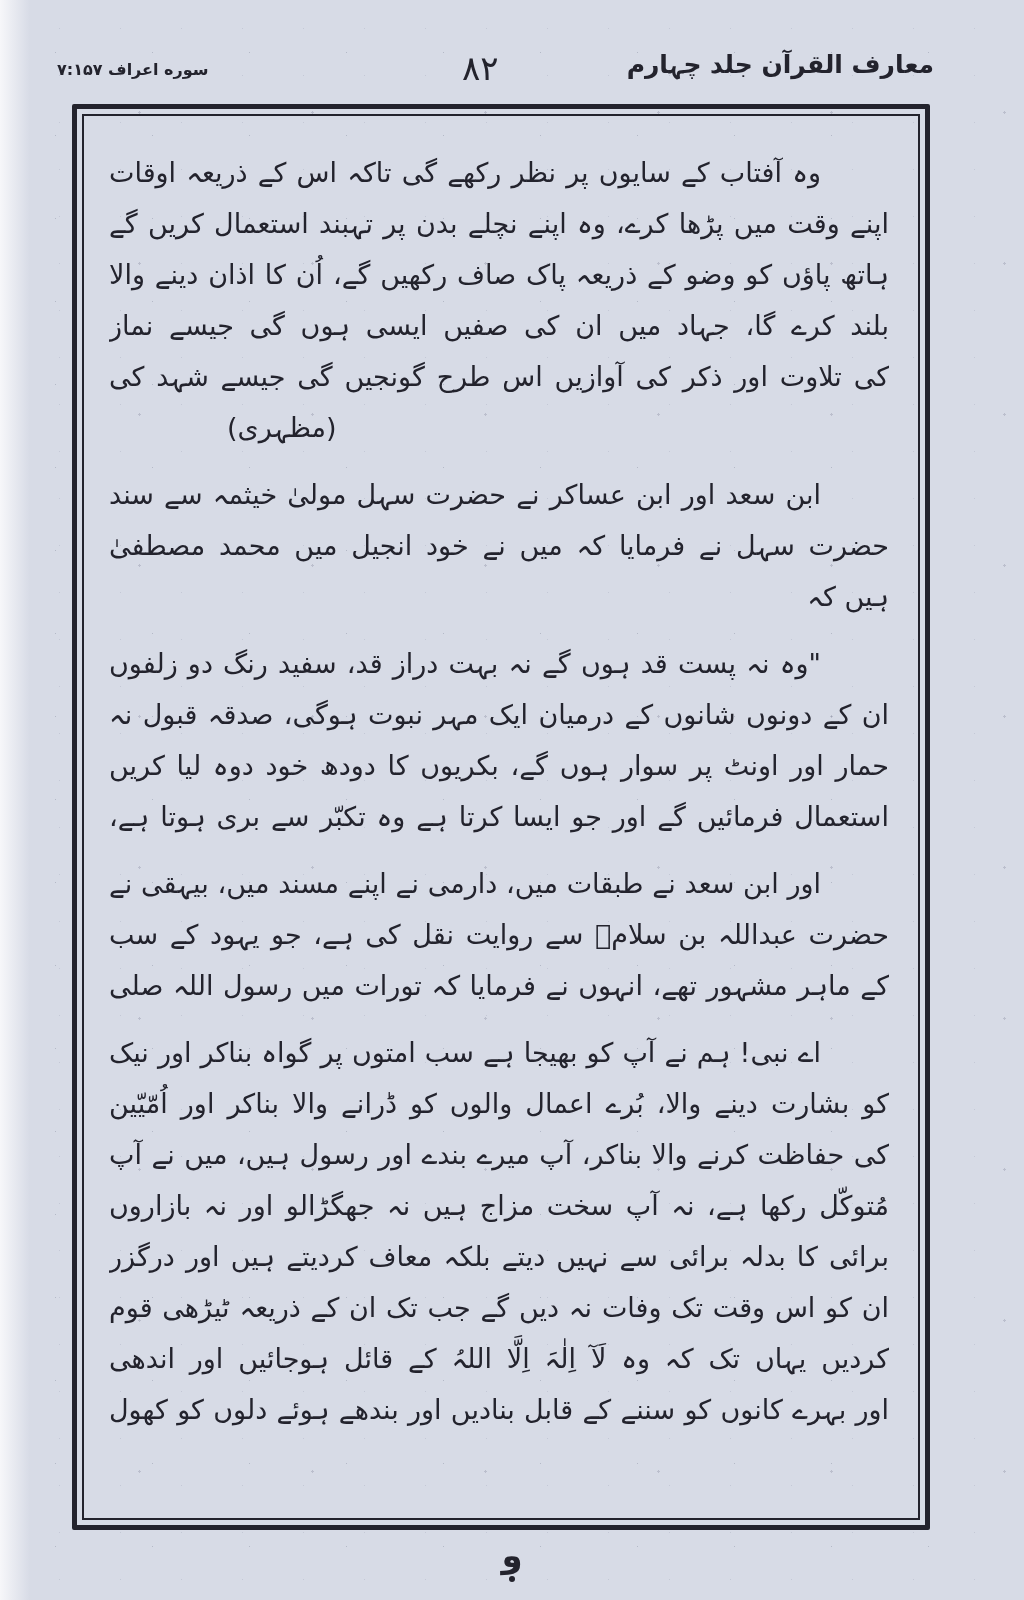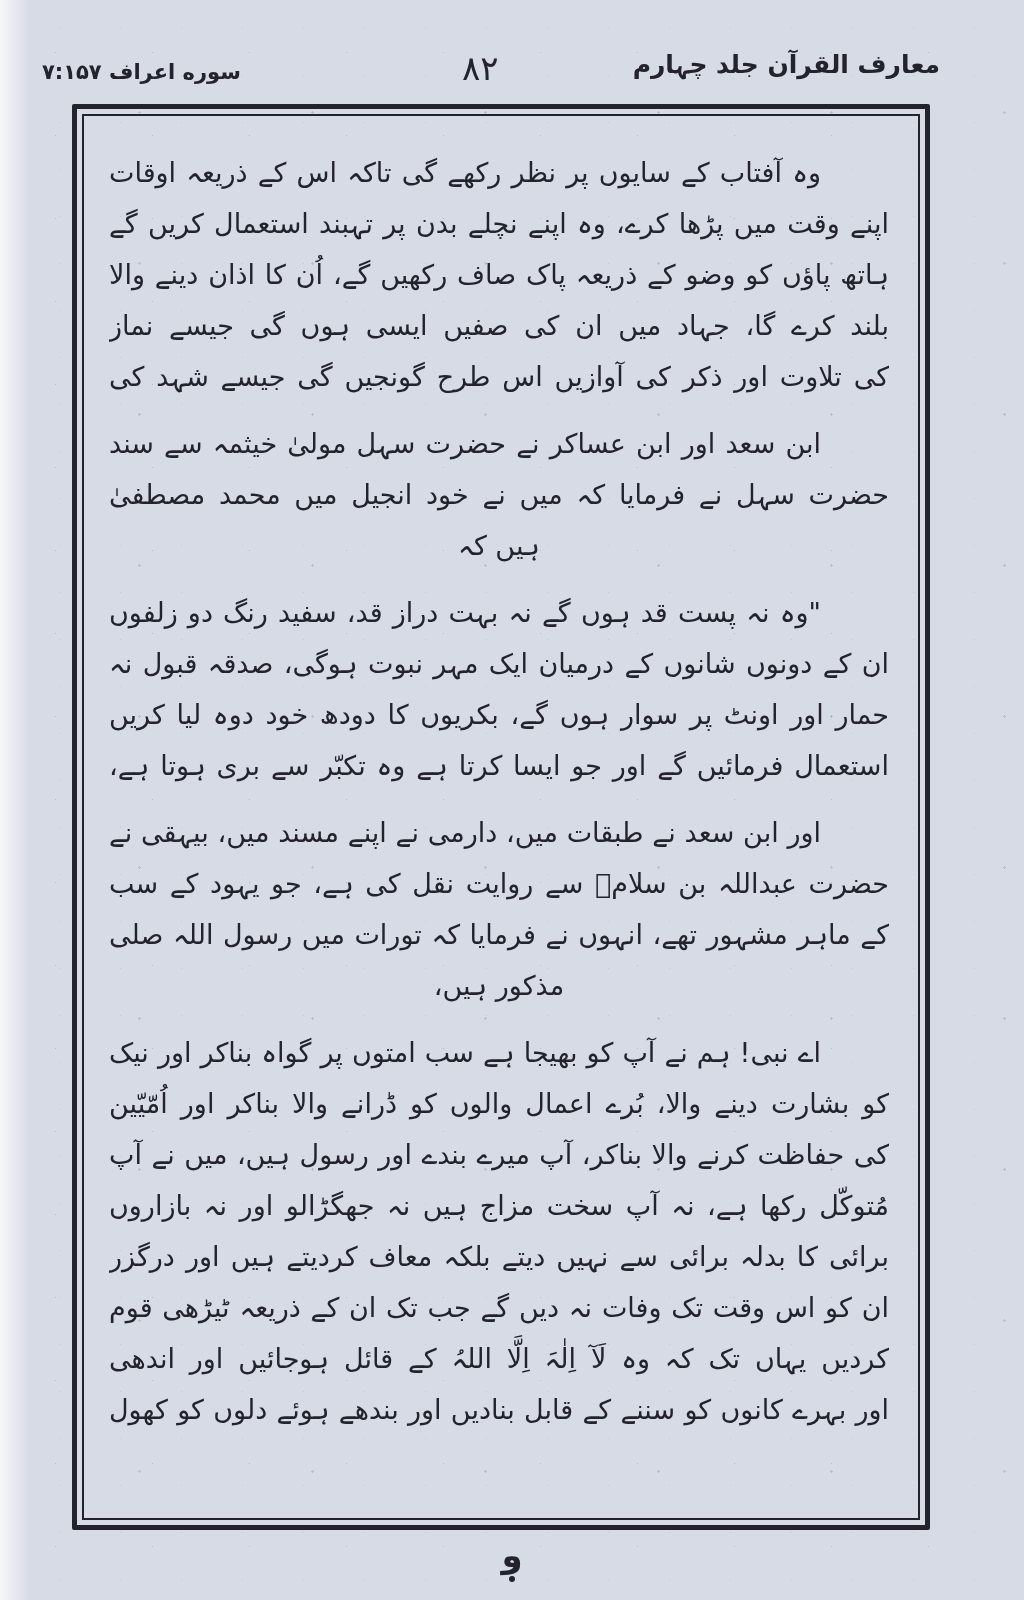--- a/index.html
+++ b/index.html
@@ -21,27 +21,27 @@
   
   .gutter-shade{
     position:absolute;left:0;top:0;width:30px;height:1600px;
     background:linear-gradient(90deg, rgba(250,250,252,.9), rgba(250,250,252,0));
   }
   .hdr{
     position:absolute;top:48px;left:0;width:1024px;height:52px;
     color:var(--ink,#23232d);direction:rtl;
   }
   .hdr .right{
-    position:absolute;right:84px;top:2px;font-size:25px;font-weight:bold;
+    position:absolute;right:90px;top:2px;font-size:25px;font-weight:bold;
   }
   .hdr .center{
     position:absolute;left:462px;top:0;font-size:34px;font-weight:normal;letter-spacing:2px;
   }
   .hdr .left{
-    position:absolute;left:42px;top:12px;font-size:21px;font-weight:bold;
+    position:absolute;left:57px;top:12px;font-size:16px;font-weight:bold;
   }
   .frame{
     position:absolute;left:72px;top:104px;width:858px;height:1426px;
     border:5px solid var(--ink,#23232d);
     box-sizing:border-box;
     border-radius:2px;
   }
   .frame-inner{
     position:absolute;inset:5px;
     border:2px solid var(--ink,#23232d);
@@ -55,21 +55,21 @@
     font-size:27px;
     box-sizing:border-box;
     overflow:hidden;
   }
   .line{
     height:51px;line-height:51px;
     white-space:nowrap;
   }
   .line.j  {text-align:justify;text-align-last:justify;white-space:normal;height:51px;overflow:hidden;}
   .line.jr {text-align:justify;text-align-last:justify;white-space:normal;height:51px;overflow:hidden;padding-right:68px;}
-  .line.l  {text-align:center;}
+  .line.l  {text-align:right;}
   .line.li {text-align:left;padding-left:118px;}
   .line.gap{margin-top:16px;}
   .catchword{
     position:absolute;left:0;top:1538px;width:1024px;
     text-align:center;color:var(--ink,#23232d);
     font-size:34px;font-weight:bold;line-height:1;
   }
   .catchword .dot{
     display:block;width:6px;height:6px;border-radius:50%;
     background:var(--ink,#23232d);margin:4px auto 0;
@@ -88,31 +88,31 @@
 </div>
 
 <div class="frame">
   <div class="frame-inner">
     <div class="content">
         <div class="line jr">وہ آفتاب کے سایوں پر نظر رکھے گی تاکہ اس کے ذریعہ اوقات کا پتہ لگا کر نمازیں اپنے</div>
         <div class="line j">اپنے وقت میں پڑھا کرے، وہ اپنے نچلے بدن پر تہبند استعمال کریں گے اور اپنے</div>
         <div class="line j">ہاتھ پاؤں کو وضو کے ذریعہ پاک صاف رکھیں گے، اُن کا اذان دینے والا فضا میں آواز</div>
         <div class="line j">بلند کرے گا، جہاد میں ان کی صفیں ایسی ہوں گی جیسے نماز جماعت میں، رات کو ان</div>
         <div class="line j">کی تلاوت اور ذکر کی آوازیں اس طرح گونجیں گی جیسے شہد کی مکھیوں کا شور ہوتا ہے"</div>
+        <div class="line li">(مظہری)</div>
         <div class="line jr gap">ابن سعد اور ابن عساکر نے حضرت سہل مولیٰ خیثمہ سے سند کے ساتھ نقل کیا ہے کہ</div>
         <div class="line j">حضرت سہل نے فرمایا کہ میں نے خود انجیل میں محمد مصطفیٰ صلی اللہ علیہ وسلم کی یہ صفات پڑھی</div>
         <div class="line l">ہیں کہ</div>
         <div class="line jr gap">"وہ نہ پست قد ہوں گے نہ بہت دراز قد، سفید رنگ دو زلفوں والے ہوں گے</div>
         <div class="line j">ان کے دونوں شانوں کے درمیان ایک مہر نبوت ہوگی، صدقہ قبول نہ کریں گے،</div>
         <div class="line j">حمار اور اونٹ پر سوار ہوں گے، بکریوں کا دودھ خود دوہ لیا کریں گے، پیوند زدہ کرتہ</div>
         <div class="line j">استعمال فرمائیں گے اور جو ایسا کرتا ہے وہ تکبّر سے بری ہوتا ہے، وہ اسماعیل علیہ السلام</div>
         <div class="line jr gap">اور ابن سعد نے طبقات میں، دارمی نے اپنے مسند میں، بیہقی نے دلائل نبوت میں</div>
         <div class="line j">حضرت عبداللہ بن سلامؓ سے روایت نقل کی ہے، جو یہود کے سب سے بڑے عالم اور تورات</div>
         <div class="line j">کے ماہر مشہور تھے، انہوں نے فرمایا کہ تورات میں رسول اللہ صلی اللہ علیہ وسلم کے متعلق یہ الفاظ</div>
-        <div class="line l">مذکور ہیں،</div>
         <div class="line jr gap">اے نبی! ہم نے آپ کو بھیجا ہے سب امتوں پر گواہ بناکر اور نیک عمل کرنے والوں</div>
         <div class="line j">کو بشارت دینے والا، بُرے اعمال والوں کو ڈرانے والا بناکر اور اُمّیّین یعنی عرب</div>
         <div class="line j">کی حفاظت کرنے والا بناکر، آپ میرے بندے اور رسول ہیں، میں نے آپ کا نام</div>
         <div class="line j">مُتوکّل رکھا ہے، نہ آپ سخت مزاج ہیں نہ جھگڑالو اور نہ بازاروں میں شور کرنے والے،</div>
         <div class="line j">برائی کا بدلہ برائی سے نہیں دیتے بلکہ معاف کردیتے ہیں اور درگزر کرتے ہیں، اللہ تعالیٰ</div>
         <div class="line j">ان کو اس وقت تک وفات نہ دیں گے جب تک ان کے ذریعہ ٹیڑھی قوم کو سیدھا نہ</div>
         <div class="line j">کردیں یہاں تک کہ وہ لَآ اِلٰہَ اِلَّا اللہُ کے قائل ہوجائیں اور اندھی آنکھوں کو کھول دیں،</div>
         <div class="line j">اور بہرے کانوں کو سننے کے قابل بنادیں اور بندھے ہوئے دلوں کو کھول دیں"</div>
       </div>
   </div>

